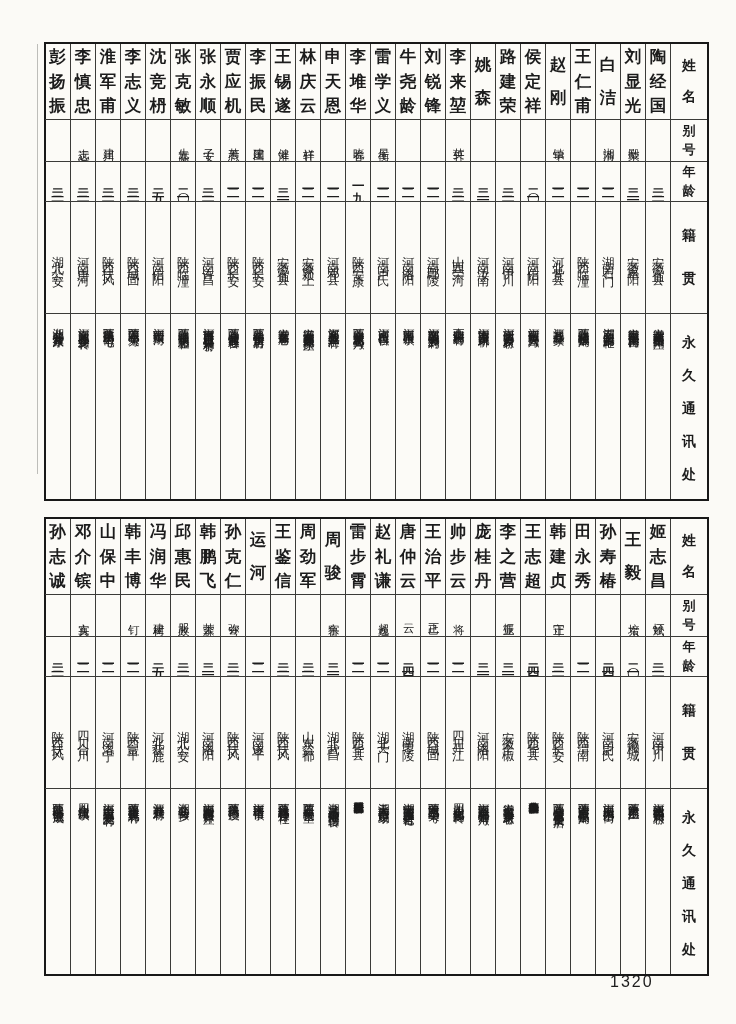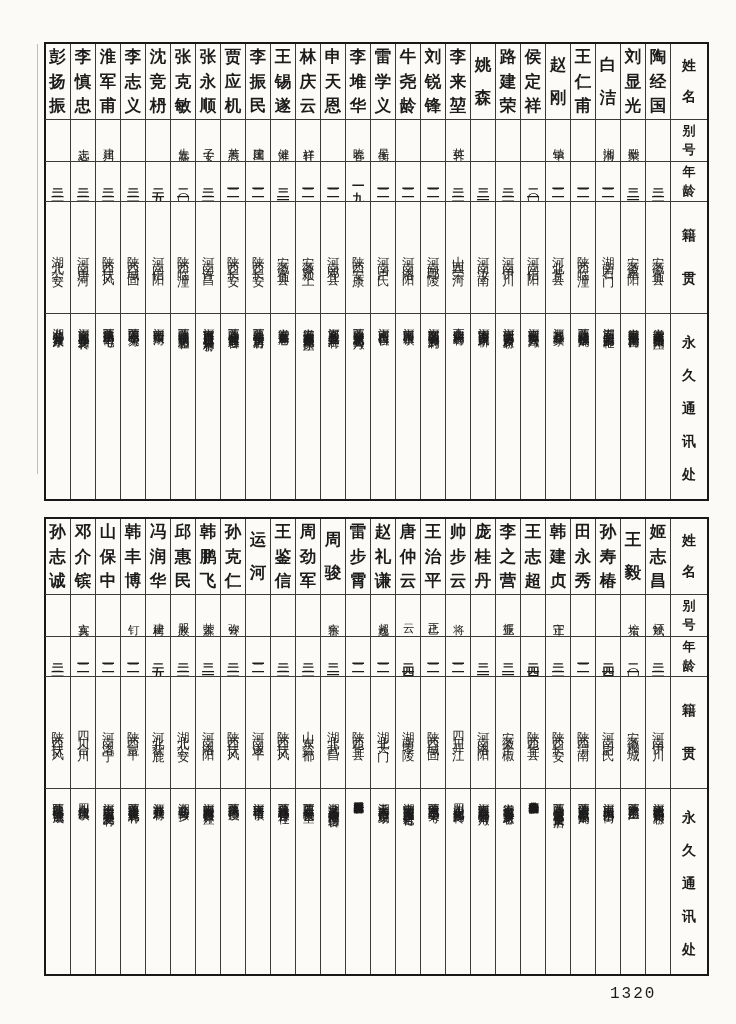--- a/index.html
+++ b/index.html
@@ -69,22 +69,21 @@
   .header-col .cstack span { font-size: 14px; font-weight: 700; }
   .header-col .row-alias .cstack span,
   .header-col .row-age .cstack span { font-size: 13px; }
 
   .page-number {
     position: absolute;
     left: 610px;
     top: 973px;
     font-size: 16px;
     letter-spacing: 2px;
-    font-family: Liberation Mono, monospace;
-    margin-top: 12px;
+    font-family: Liberation Sans, sans-serif;
   }
 </style>
 </head>
 <body>
 
 <div class="sheet"></div>
 <div class="gutter-line"></div>
 
 <div class="v-table" id="table-top">
   <div class="col header-col">

